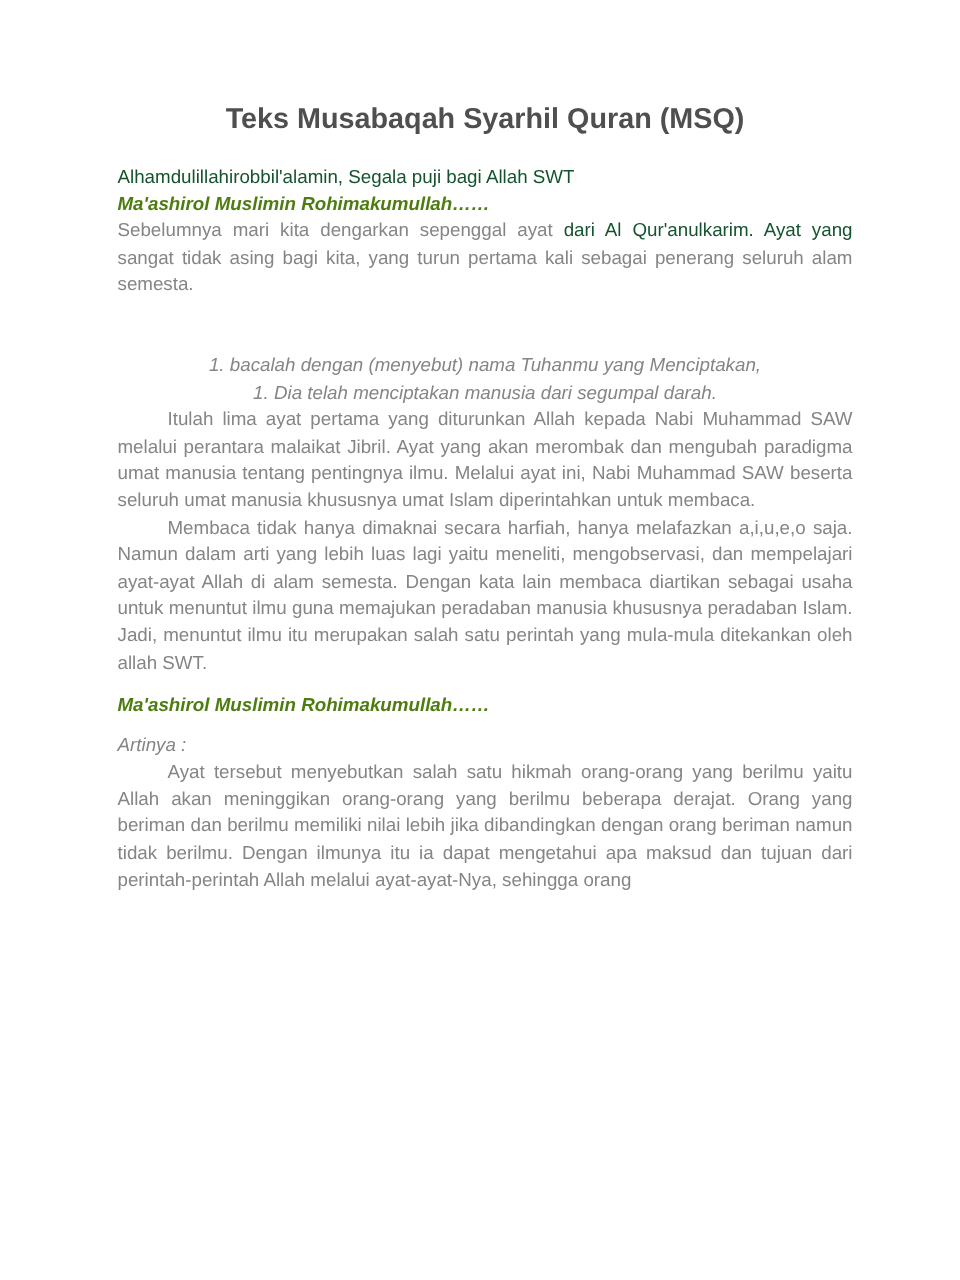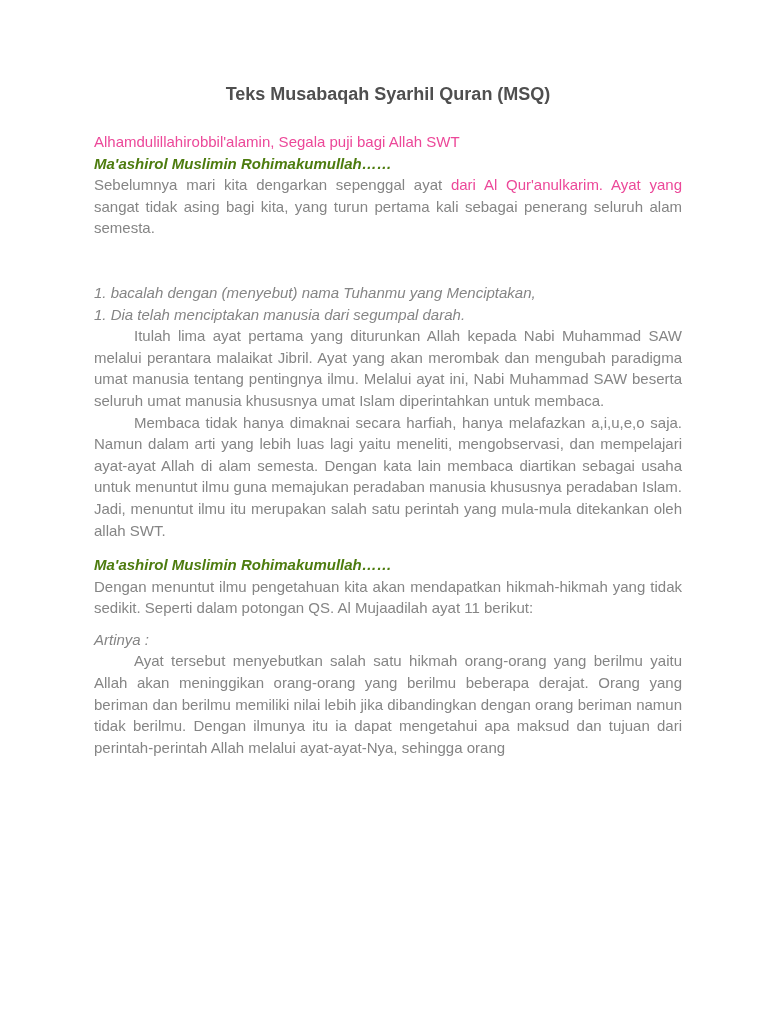--- a/index.html
+++ b/index.html
@@ -14,38 +14,38 @@
     background: #ffffff;
     box-sizing: border-box;
     padding: 83px 86px 0 94px;
     font-family: "Liberation Sans", sans-serif;
     font-size: 15px;
     line-height: 21.6px;
     color: #858585;
     overflow: hidden;
   }
   .doc-title {
-    font-size: 18px;
+    font-size: 23px;
     font-weight: bold;
     text-align: center;
     color: #4f4f4f;
     margin: 0 0 26px 0;
     line-height: 22px;
   }
   p { margin: 0; }
   .justify { text-align: justify; }
   .indent  { text-indent: 40px; }
   .italic  { font-style: italic; }
   .bold-italic {
     font-style: italic;
     font-weight: bold;
     color: #4d7c0f;
   }
-  .light { color: #ec4899; }
-  .gap-verses   { margin-top: 43px; }
+  .light { color: #14532d; }
+  .gap-verses   { margin-top: 43px; text-align: center; }
   .gap-greeting { margin-top: 13px; }
   .gap-artinya  { margin-top: 10px; }
 </style>
 </head>
 <body>
 
 <div class="page">
 
   <h1 class="doc-title">Teks Musabaqah Syarhil Quran (MSQ)</h1>
 
@@ -60,20 +60,19 @@
     <p class="italic">1. bacalah dengan (menyebut) nama Tuhanmu yang Menciptakan,</p>
     <p class="italic">1. Dia telah menciptakan manusia dari segumpal darah.</p>
   </div>
 
   <p class="justify indent">Itulah lima ayat pertama yang diturunkan Allah kepada Nabi Muhammad SAW melalui perantara malaikat Jibril. Ayat yang akan merombak dan mengubah paradigma umat manusia tentang pentingnya ilmu. Melalui ayat ini, Nabi Muhammad SAW beserta seluruh umat manusia khususnya umat Islam diperintahkan untuk membaca.</p>
 
   <p class="justify indent">Membaca tidak hanya dimaknai secara harfiah, hanya melafazkan a,i,u,e,o saja. Namun dalam arti yang lebih luas lagi yaitu meneliti, mengobservasi, dan mempelajari ayat-ayat Allah di alam semesta. Dengan kata lain membaca diartikan sebagai usaha untuk menuntut ilmu guna memajukan peradaban manusia khususnya peradaban Islam. Jadi, menuntut ilmu itu merupakan salah satu perintah yang mula-mula ditekankan oleh allah SWT.</p>
 
   <p class="bold-italic gap-greeting">Ma'ashirol Muslimin Rohimakumullah……</p>
 
-  <p class="justify">Dengan menuntut ilmu pengetahuan kita akan mendapatkan hikmah-hikmah yang tidak sedikit. Seperti dalam potongan QS. Al Mujaadilah ayat 11 berikut:</p>
 
   <p class="italic gap-artinya">Artinya :</p>
 
 
   <p class="justify indent">Ayat tersebut menyebutkan salah satu hikmah orang-orang yang berilmu yaitu Allah akan meninggikan orang-orang yang berilmu beberapa derajat. Orang yang beriman dan berilmu memiliki nilai lebih jika dibandingkan dengan orang beriman namun tidak berilmu. Dengan ilmunya itu ia dapat mengetahui apa maksud dan tujuan dari perintah-perintah Allah melalui ayat-ayat-Nya, sehingga orang</p>
 
 </div>
 
 </body></html>

